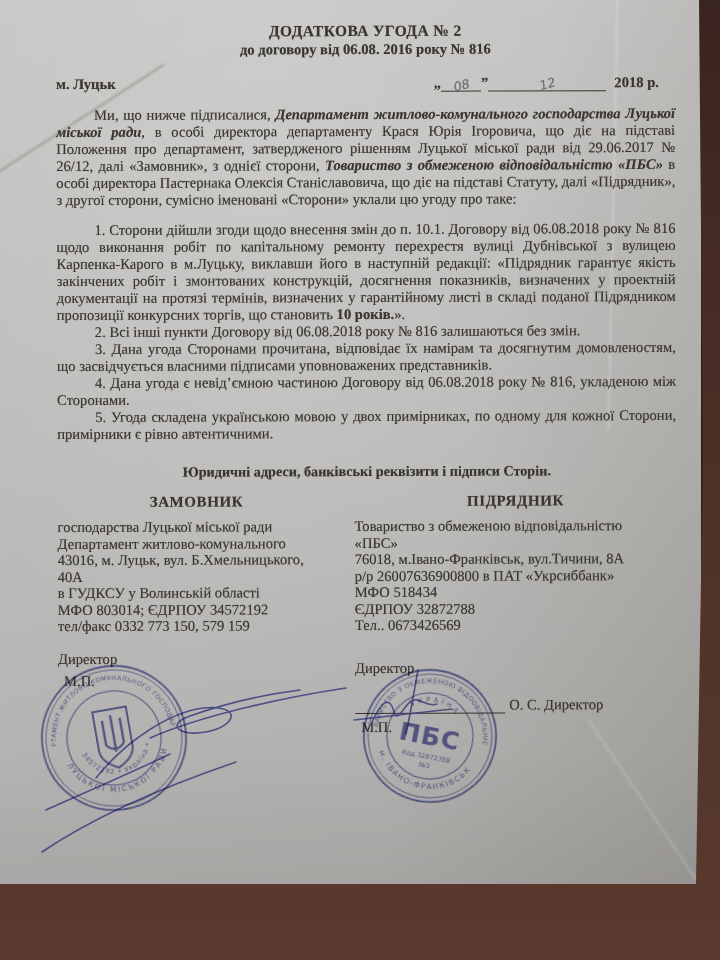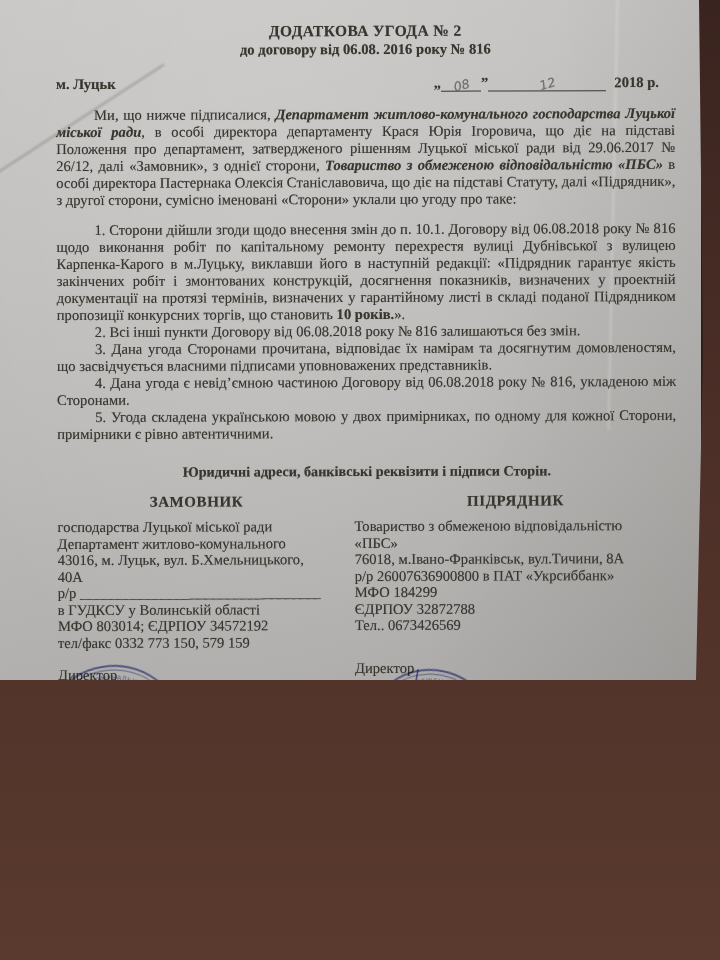--- a/index.html
+++ b/index.html
@@ -1,19 +1,19 @@
 <!DOCTYPE html>
 <html><head>
 <meta charset="utf-8">
 <style>
   html,body{margin:0;padding:0;}
   .photo{position:relative;width:720px;height:960px;overflow:hidden;
     background:linear-gradient(180deg,#3a241f 0%,#4c2f27 45%,#5a3a2e 100%);
     font-family:"Liberation Serif","DejaVu Serif",serif;}
-  .paper{position:absolute;left:0;top:0;width:701px;height:680px;
+  .paper{position:absolute;left:0;top:0;width:701px;height:884px;
     background:linear-gradient(168deg,#c9c8c6 0%,#c2c1bf 28%,#bab9b7 58%,#b0afad 85%,#abaaa8 100%);
     clip-path:polygon(0 0,699px 0,703px 52%,696px 100%,0 100%);
     box-shadow:3px 0 8px rgba(0,0,0,0.5);}
   .sheen1{position:absolute;left:0;top:0;width:701px;height:960px;pointer-events:none;
     background:radial-gradient(ellipse at 38% 18%,rgba(255,255,255,0.12),rgba(255,255,255,0) 55%);}
   .sheen2{position:absolute;left:0;top:0;width:701px;height:960px;pointer-events:none;
     background:linear-gradient(102deg,rgba(0,0,0,0) 62%,rgba(80,74,68,0.12) 88%,rgba(80,74,68,0.18) 100%),
                linear-gradient(0deg,rgba(70,64,58,0.10) 0%,rgba(0,0,0,0) 22%);}
   .crease-tl{position:absolute;left:-20px;top:118px;width:200px;height:1.5px;
     background:rgba(130,126,120,0.55);transform:rotate(-33deg);filter:blur(0.8px);}
@@ -105,37 +105,36 @@
       <div class="req-heading">Юридичні адреси, банківські реквізити і підписи Сторін.</div>
 
       <div class="parties">
         <div class="party-col customer">
           <div class="role">ЗАМОВНИК</div>
           <div>
               <div class="addr-line">господарства Луцької міської ради</div>
               <div class="addr-line">Департамент житлово-комунального</div>
               <div class="addr-line">43016, м. Луцьк, вул. Б.Хмельницького,</div>
               <div class="addr-line">40А</div>
-              <div class="addr-line">р/р _________________________________</div>
               <div class="addr-line">в ГУДКСУ у Волинській області</div>
               <div class="addr-line">МФО 803014; ЄДРПОУ 34572192</div>
               <div class="addr-line">тел/факс 0332 773 150, 579 159</div>
             </div>
           <div class="director-label">Директор</div>
           <div class="seal-mark">М.П.</div>
         </div>
 
         <div class="party-col contractor">
           <div class="role">ПІДРЯДНИК</div>
           <div>
               <div class="addr-line">Товариство з обмеженою відповідальністю</div>
               <div class="addr-line">«ПБС»</div>
               <div class="addr-line">76018, м.Івано-Франківськ, вул.Тичини, 8А</div>
               <div class="addr-line">р/р 26007636900800 в ПАТ «Укрсиббанк»</div>
-              <div class="addr-line">МФО 184299</div>
+              <div class="addr-line">МФО 518434</div>
               <div class="addr-line">ЄДРПОУ 32872788</div>
               <div class="addr-line">Тел.. 0673426569</div>
             </div>
           <div class="director-label">Директор</div>
           <div class="sig-row">
             <span class="sig-line"></span>
             <span class="sig-name">О. С. Директор</span>
           </div>
           <div class="seal-mark">М.П.</div>
         </div>

